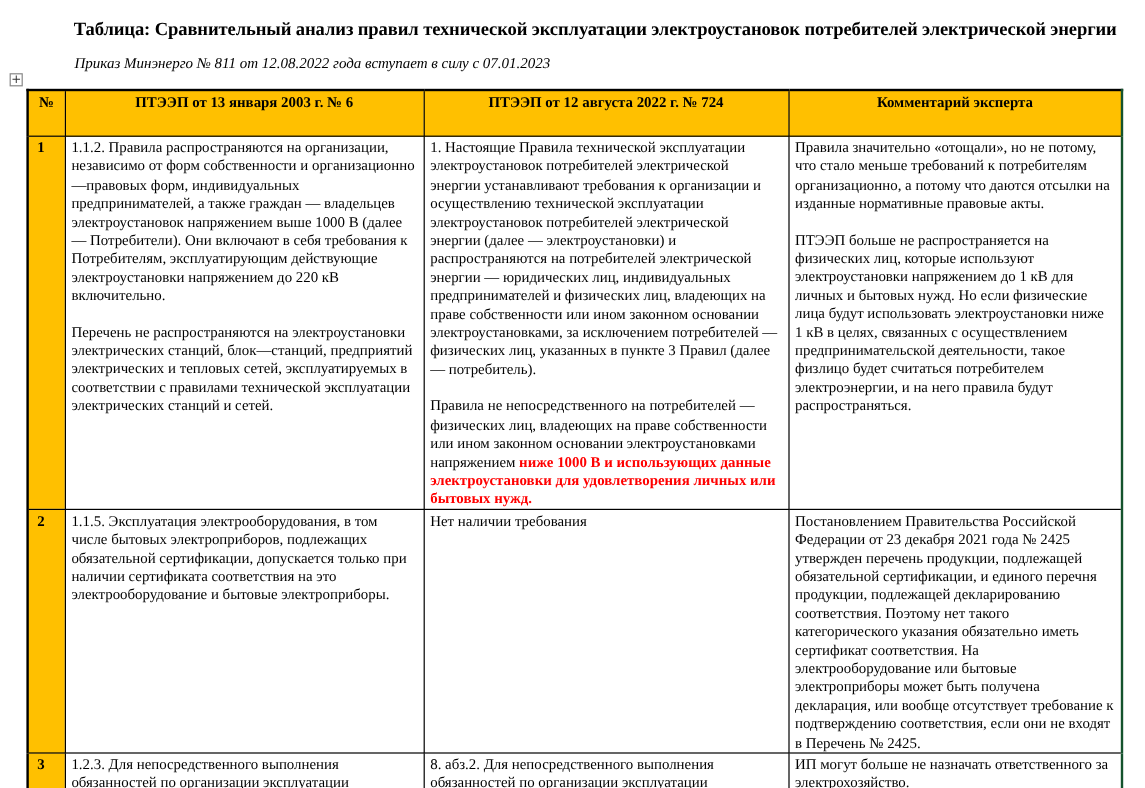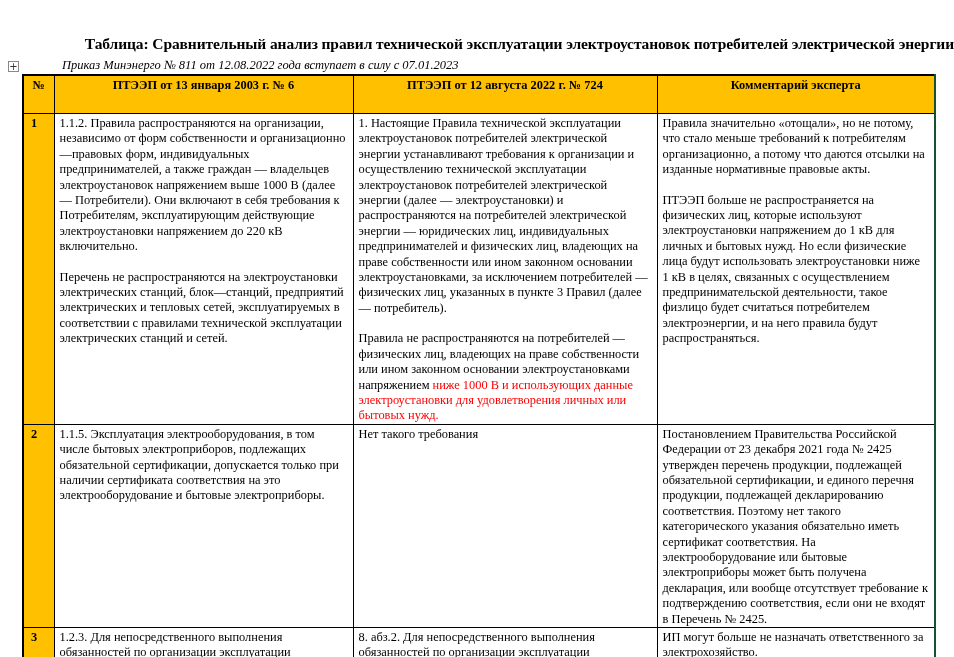--- a/index.html
+++ b/index.html
@@ -1,27 +1,27 @@
 <!DOCTYPE html>
 <html><head>
 <meta charset="utf-8">
 <style>
   html, body { margin:0; padding:0; background:#ffffff; }
   body { width:954px; height:657px; overflow:hidden; position:relative; font-family:"Liberation Serif", serif; color:#000; }
-  .title { position:absolute; left:0; top:16px; width:954px; text-align:right; font-weight:bold; font-size:15.5px; letter-spacing:-0.1px; padding-left:38px; box-sizing:border-box;margin-top:19px; }
-  .subtitle { position:absolute; left:62px; top:46px; font-style:italic; font-size:12.5px;margin-top:12px; }
+  .title { position:absolute; left:0; top:16px; width:954px; text-align:center; font-weight:bold; font-size:15.5px; letter-spacing:-0.1px; padding-left:38px; box-sizing:border-box; }
+  .subtitle { position:absolute; left:62px; top:46px; font-style:italic; font-size:12.5px; }
   .move-handle { position:absolute; left:8px; top:61px; width:11px; height:11px; border:1px solid #888; box-sizing:border-box; background:#fff; font-size:10px; line-height:9px; text-align:center; color:#333; cursor:move; font-family:"DejaVu Sans", sans-serif; }
   table { position:absolute; left:22px; top:74px; border-collapse:collapse; table-layout:fixed; width:912px; }
   td, th { border:1px solid #000; vertical-align:top; font-size:12.4px; line-height:15.4px; padding:2px 5px 0 5px; }
   th { background:#ffc000; font-weight:bold; text-align:center; height:35px; padding-top:2px; }
   td.num { background:#ffc000; font-weight:bold; padding-left:7px; }
   .outer-left { border-left:2px solid #000; }
   .outer-right { border-right:2px solid #14532d; }
   .outer-top th { border-top:2px solid #000; }
-  .hl { color:#ff0000; font-weight:normal;text-align:center; }
+  .hl { color:#ff0000; font-weight:bold;text-align:center; }
   p { margin:0; }
   p + p { margin-top:15px; }
 </style>
 </head>
 <body>
 
 <div class="title">Таблица: Сравнительный анализ правил технической эксплуатации электроустановок потребителей электрической энергии</div>
 <div class="subtitle">Приказ Минэнерго № 811 от 12.08.2022 года вступает в силу с 07.01.2023</div>
 <div class="move-handle">+</div>
 
@@ -41,35 +41,35 @@
   </tr>
 
   <tr style="height:275px">
     <td class="num outer-left">1</td>
     <td>
       <p>1.1.2. Правила распространяются на организации, независимо от форм собственности и организационно—правовых форм, индивидуальных предпринимателей, а также граждан — владельцев электроустановок напряжением выше 1000 В (далее — Потребители). Они включают в себя требования к Потребителям, эксплуатирующим действующие электроустановки напряжением до 220 кВ включительно.</p>
       <p>Перечень не распространяются на электроустановки электрических станций, блок—станций, предприятий электрических и тепловых сетей, эксплуатируемых в соответствии с правилами технической эксплуатации электрических станций и сетей.</p>
     </td>
     <td>
       <p>1. Настоящие Правила технической эксплуатации электроустановок потребителей электрической энергии устанавливают требования к организации и осуществлению технической эксплуатации электроустановок потребителей электрической энергии (далее — электроустановки) и распространяются на потребителей электрической энергии — юридических лиц, индивидуальных предпринимателей и физических лиц, владеющих на праве собственности или ином законном основании электроустановками, за исключением потребителей — физических лиц, указанных в пункте 3 Правил (далее — потребитель).</p>
-      <p><span>Правила не распространяются на потребителей — физических лиц, владеющих на праве собственности или ином законном основании электроустановками напряжением </span><span class="hl">ниже 1000 В и использующих данные электроустановки для удовлетворения личных или бытовых нужд</span><span class="hl">.</span></p>
+      <p><span>Правила не непосредственного на потребителей — физических лиц, владеющих на праве собственности или ином законном основании электроустановками напряжением </span><span class="hl">ниже 1000 В и использующих данные электроустановки для удовлетворения личных или бытовых нужд</span><span class="hl">.</span></p>
     </td>
     <td class="outer-right">
       <p>Правила значительно «отощали», но не потому, что стало меньше требований к потребителям организационно, а потому что даются отсылки на изданные нормативные правовые акты.</p>
       <p>ПТЭЭП больше не распространяется на физических лиц, которые используют электроустановки напряжением до 1 кВ для личных и бытовых нужд. Но если физические лица будут использовать электроустановки ниже 1 кВ в целях, связанных с осуществлением предпринимательской деятельности, такое физлицо будет считаться потребителем электроэнергии, и на него правила будут распространяться.</p>
     </td>
   </tr>
 
   <tr style="height:137px">
     <td class="num outer-left">2</td>
     <td>
       <p>1.1.5. Эксплуатация электрооборудования, в том числе бытовых электроприборов, подлежащих обязательной сертификации, допускается только при наличии сертификата соответствия на это электрооборудование и бытовые электроприборы.</p>
     </td>
     <td>
-      <p>Нет такого требования</p>
+      <p>Нет наличии требования</p>
     </td>
     <td class="outer-right">
       <p>Постановлением Правительства Российской Федерации от 23 декабря 2021 года № 2425 утвержден перечень продукции, подлежащей обязательной сертификации, и единого перечня продукции, подлежащей декларированию соответствия. Поэтому нет такого категорического указания обязательно иметь сертификат соответствия. На электрооборудование или бытовые электроприборы может быть получена декларация, или вообще отсутствует требование к подтверждению соответствия, если они не входят в Перечень № 2425.</p>
     </td>
   </tr>
 
   <tr style="height:110px">
     <td class="num outer-left" style="border-bottom:1px solid #000">3</td>
     <td>
       <p><span>1.2.3. Для непосредственного выполнения обязанностей по организации эксплуатации электроустановок руководитель Потребителя </span></p>

